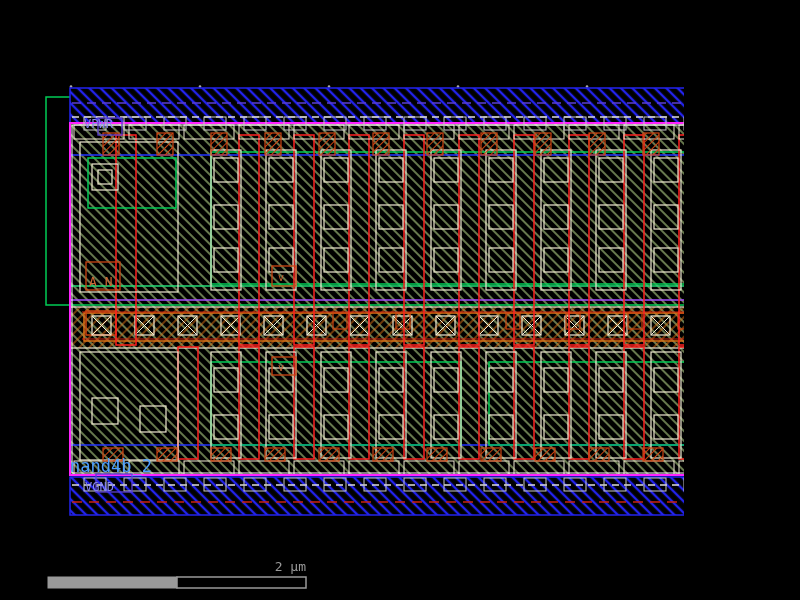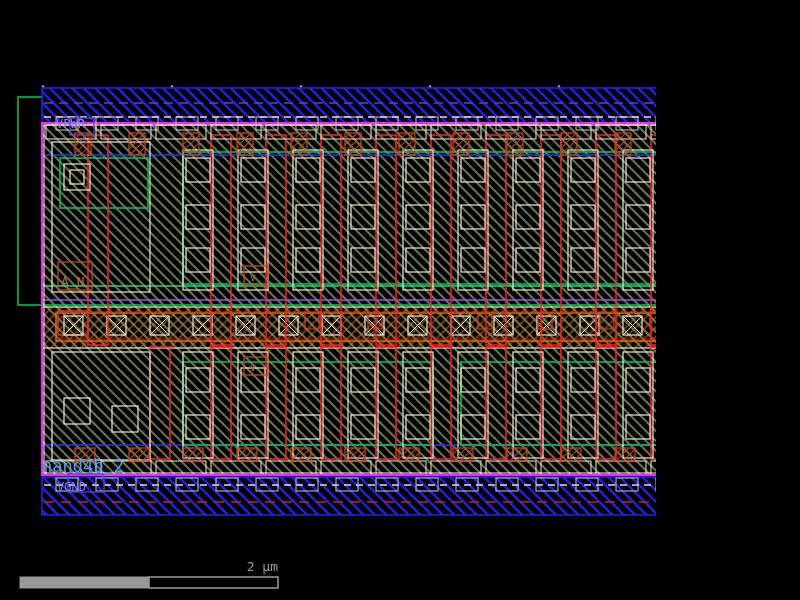--- a/index.html
+++ b/index.html
@@ -1,17 +1,17 @@
 <!DOCTYPE html>
 <html style="--label-blue: #8585f0; --cellname-blue: #4d9fff; --label-orange: #cc6633; --scale-gray: #999999;"><head>
 <meta charset="utf-8">
 <style>
   html,body{margin:0;padding:0;background:#000;}
   #stage{position:relative;width:656px;height:600px;background:#000;overflow:hidden;
-         font-family:"DejaVu Sans Mono", monospace;}
+         font-family:"DejaVu Sans Mono", monospace;padding-left:28px;}
   svg{display:block;}
   text{font-family:"DejaVu Sans Mono", monospace;}
   .lbl-blue{fill:var(--label-blue);font-size:12px;}
   .lbl-cell{fill:var(--cellname-blue);font-size:17px;}
   .lbl-orange{fill:var(--label-orange);font-size:13px;}
   .lbl-orange-sm{fill:var(--label-orange);font-size:10px;}
   .lbl-scale{fill:var(--scale-gray);font-size:13px;}
 </style>
 </head>
 <body>

